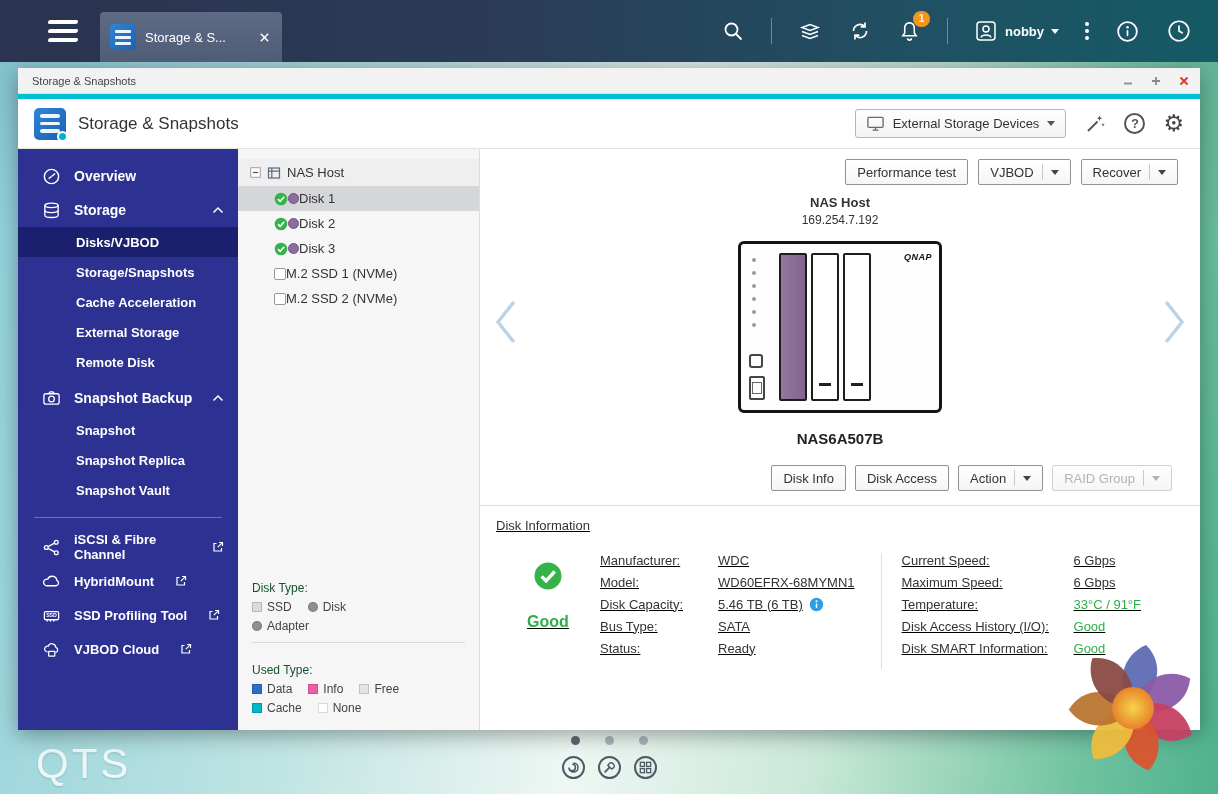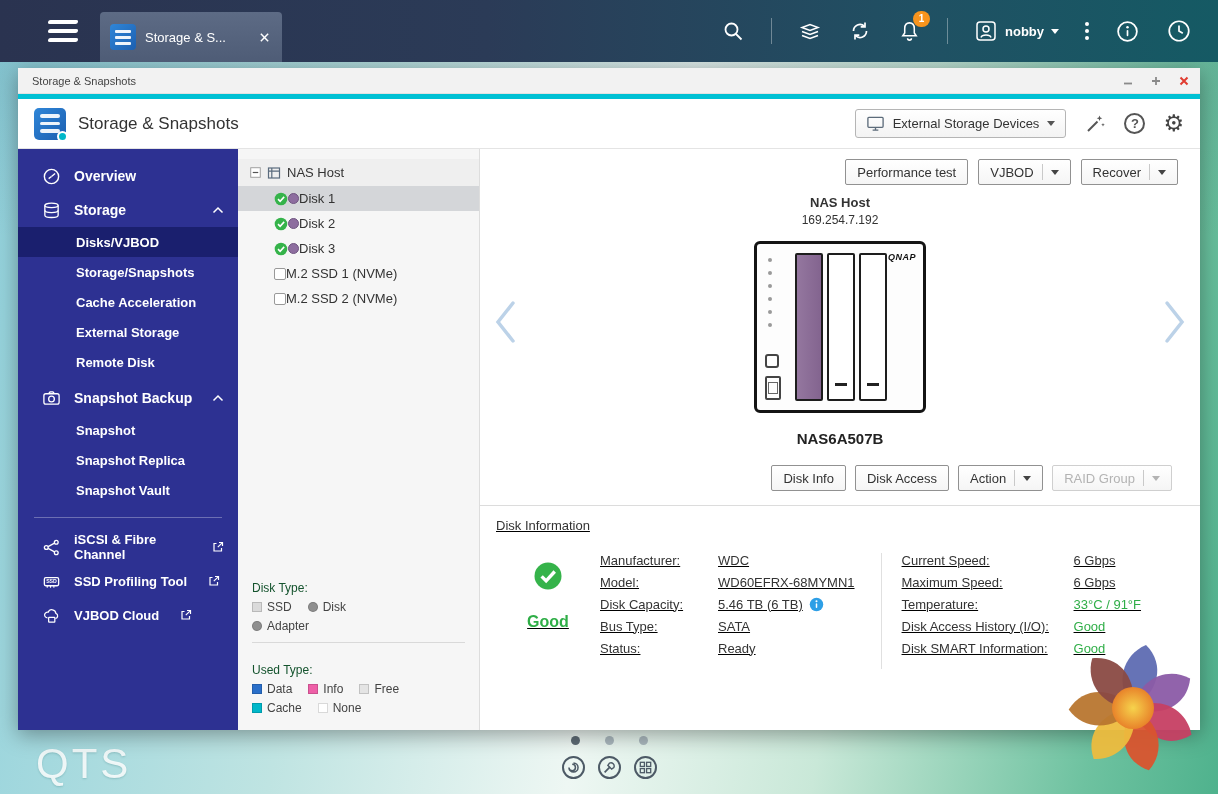--- a/index.html
+++ b/index.html
@@ -92,21 +92,21 @@
   .mtoolbar { position:absolute; top:10px; right:22px; display:flex; gap:10px; }
   .btn { display:inline-flex; align-items:center; gap:8px; height:26px; padding:0 11px; background:linear-gradient(#fff,#f5f5f5);
     border:1px solid #919191; border-radius:2px; font-size:13px; color:#333; cursor:pointer; font-family:inherit; }
   .btn .sep { width:1px; height:16px; background:#c9c9c9; }
   .btn .tri { border-top-color:#444; }
   .btn.disabled { color:#b3b3b3; border-color:#cfcfcf; cursor:default; }
   .btn.disabled .tri { border-top-color:#b3b3b3; }
   .device-wrap { margin-top:46px; text-align:center; }
   .dev-name { font-size:13px; font-weight:bold; color:#333; }
   .dev-ip { font-size:12px; color:#333; margin:3px 0 14px; }
-  .device { position:relative; display:inline-block; width:172px; height:172px; border:3px solid #141414; border-radius:6px; background:#fdfdfd;text-decoration:underline; }
+  .device { position:relative; display:inline-block; width:204px; height:172px; border:3px solid #141414; border-radius:6px; background:#fdfdfd;text-decoration:underline; }
   .led-col { position:absolute; left:11px; top:14px; display:flex; flex-direction:column; gap:9px; }
   .led-col i { width:4px; height:4px; border-radius:50%; background:#9a9a9a; }
   .power-btn { position:absolute; left:8px; bottom:42px; width:14px; height:14px; border:2px solid #444; border-radius:3px; }
   .usb-port { position:absolute; left:8px; bottom:10px; width:16px; height:24px; border:2px solid #444; border-radius:2px; }
   .usb-port::after { content:""; display:block; width:8px; height:10px; border:1.5px solid #666; margin:4px auto 0; }
   .bays { position:absolute; left:38px; top:9px; bottom:9px; display:flex; gap:4px; }
   .bay { width:28px; border:2px solid #1d1d1d; border-radius:2px; background:#fff; position:relative; }
   .bay.purple { background:linear-gradient(90deg,#94779f,#83648f); }
   .bay.empty::after { content:""; position:absolute; bottom:13px; left:50%; transform:translateX(-50%); width:12px; height:3px; background:#222; }
   .brand { position:absolute; top:8px; right:7px; font-size:9px; font-weight:bold; font-style:italic; letter-spacing:.5px; color:#111; }
@@ -403,20 +403,37 @@
             <svg width="19" height="19" viewBox="0 0 20 20">
               <g fill="none" stroke="#fff" stroke-width="1.4">
                 <circle cx="4.5" cy="10" r="2"></circle>
                 <circle cx="15" cy="4.5" r="2"></circle>
                 <circle cx="15" cy="15.5" r="2"></circle>
                 <path d="M6.4 9 L13.2 5.4 M6.4 11 L13.2 14.6"></path>
               </g>
             </svg>
           </span>
         <span class="nlabel" style="font-size:13px">iSCSI &amp; Fibre Channel</span>
+        <span class="extic">
+            <svg width="12" height="12" viewBox="0 0 12 12">
+              <g fill="none" stroke="#fff" stroke-width="1.2">
+                <path d="M4.5 2.5 H2 v7.5 h7.5 V7"></path>
+                <path d="M7 1.5 h3.5 V5"></path>
+                <path d="M10.2 1.8 L5.8 6.2"></path>
+              </g>
+            </svg>
+          </span>
+      </div>
+      <div class="nav-group">
+        <span class="nico">
+            <svg width="19" height="19" viewBox="0 0 20 20">
+              <path d="M5.2 14.5 a3.5 3.5 0 1 1 .8-6.9 A5 5 0 0 1 15.6 8.8 a3 3 0 0 1-.6 5.7z" fill="none" stroke="#fff" stroke-width="1.4"></path>
+            </svg>
+          </span>
+        <span class="nlabel" style="font-size:13px">HybridMount</span>
         <span class="extic">
             <svg width="12" height="12" viewBox="0 0 12 12">
               <g fill="none" stroke="#fff" stroke-width="1.2">
                 <path d="M4.5 2.5 H2 v7.5 h7.5 V7"></path>
                 <path d="M7 1.5 h3.5 V5"></path>
                 <path d="M10.2 1.8 L5.8 6.2"></path>
               </g>
             </svg>
           </span>
       </div>

